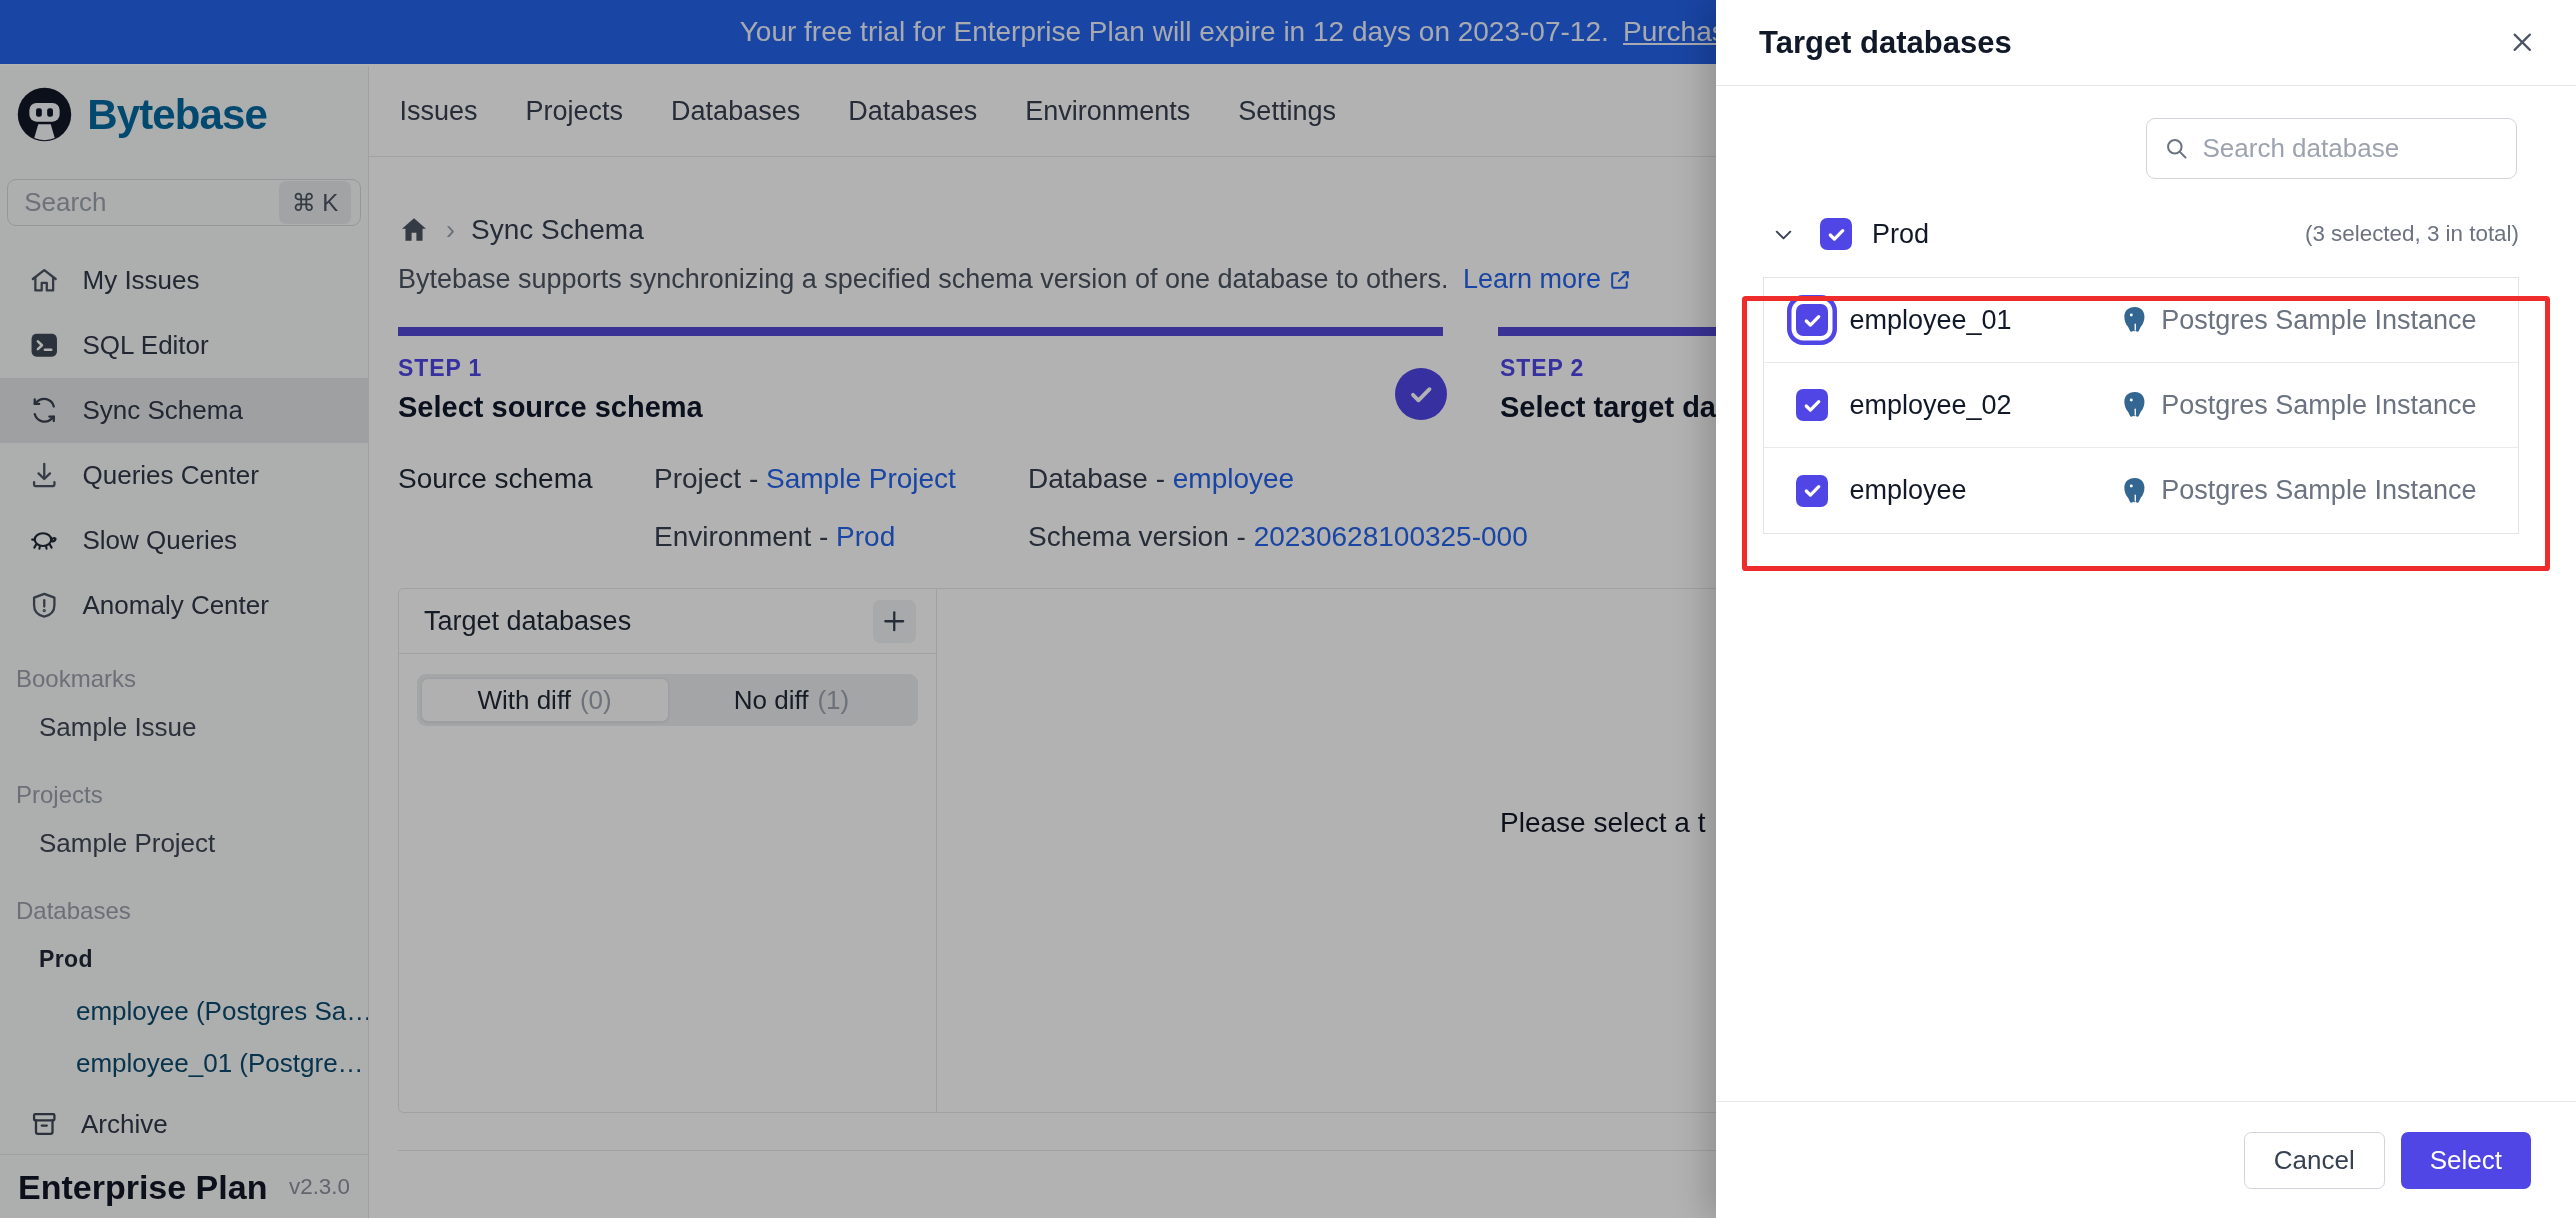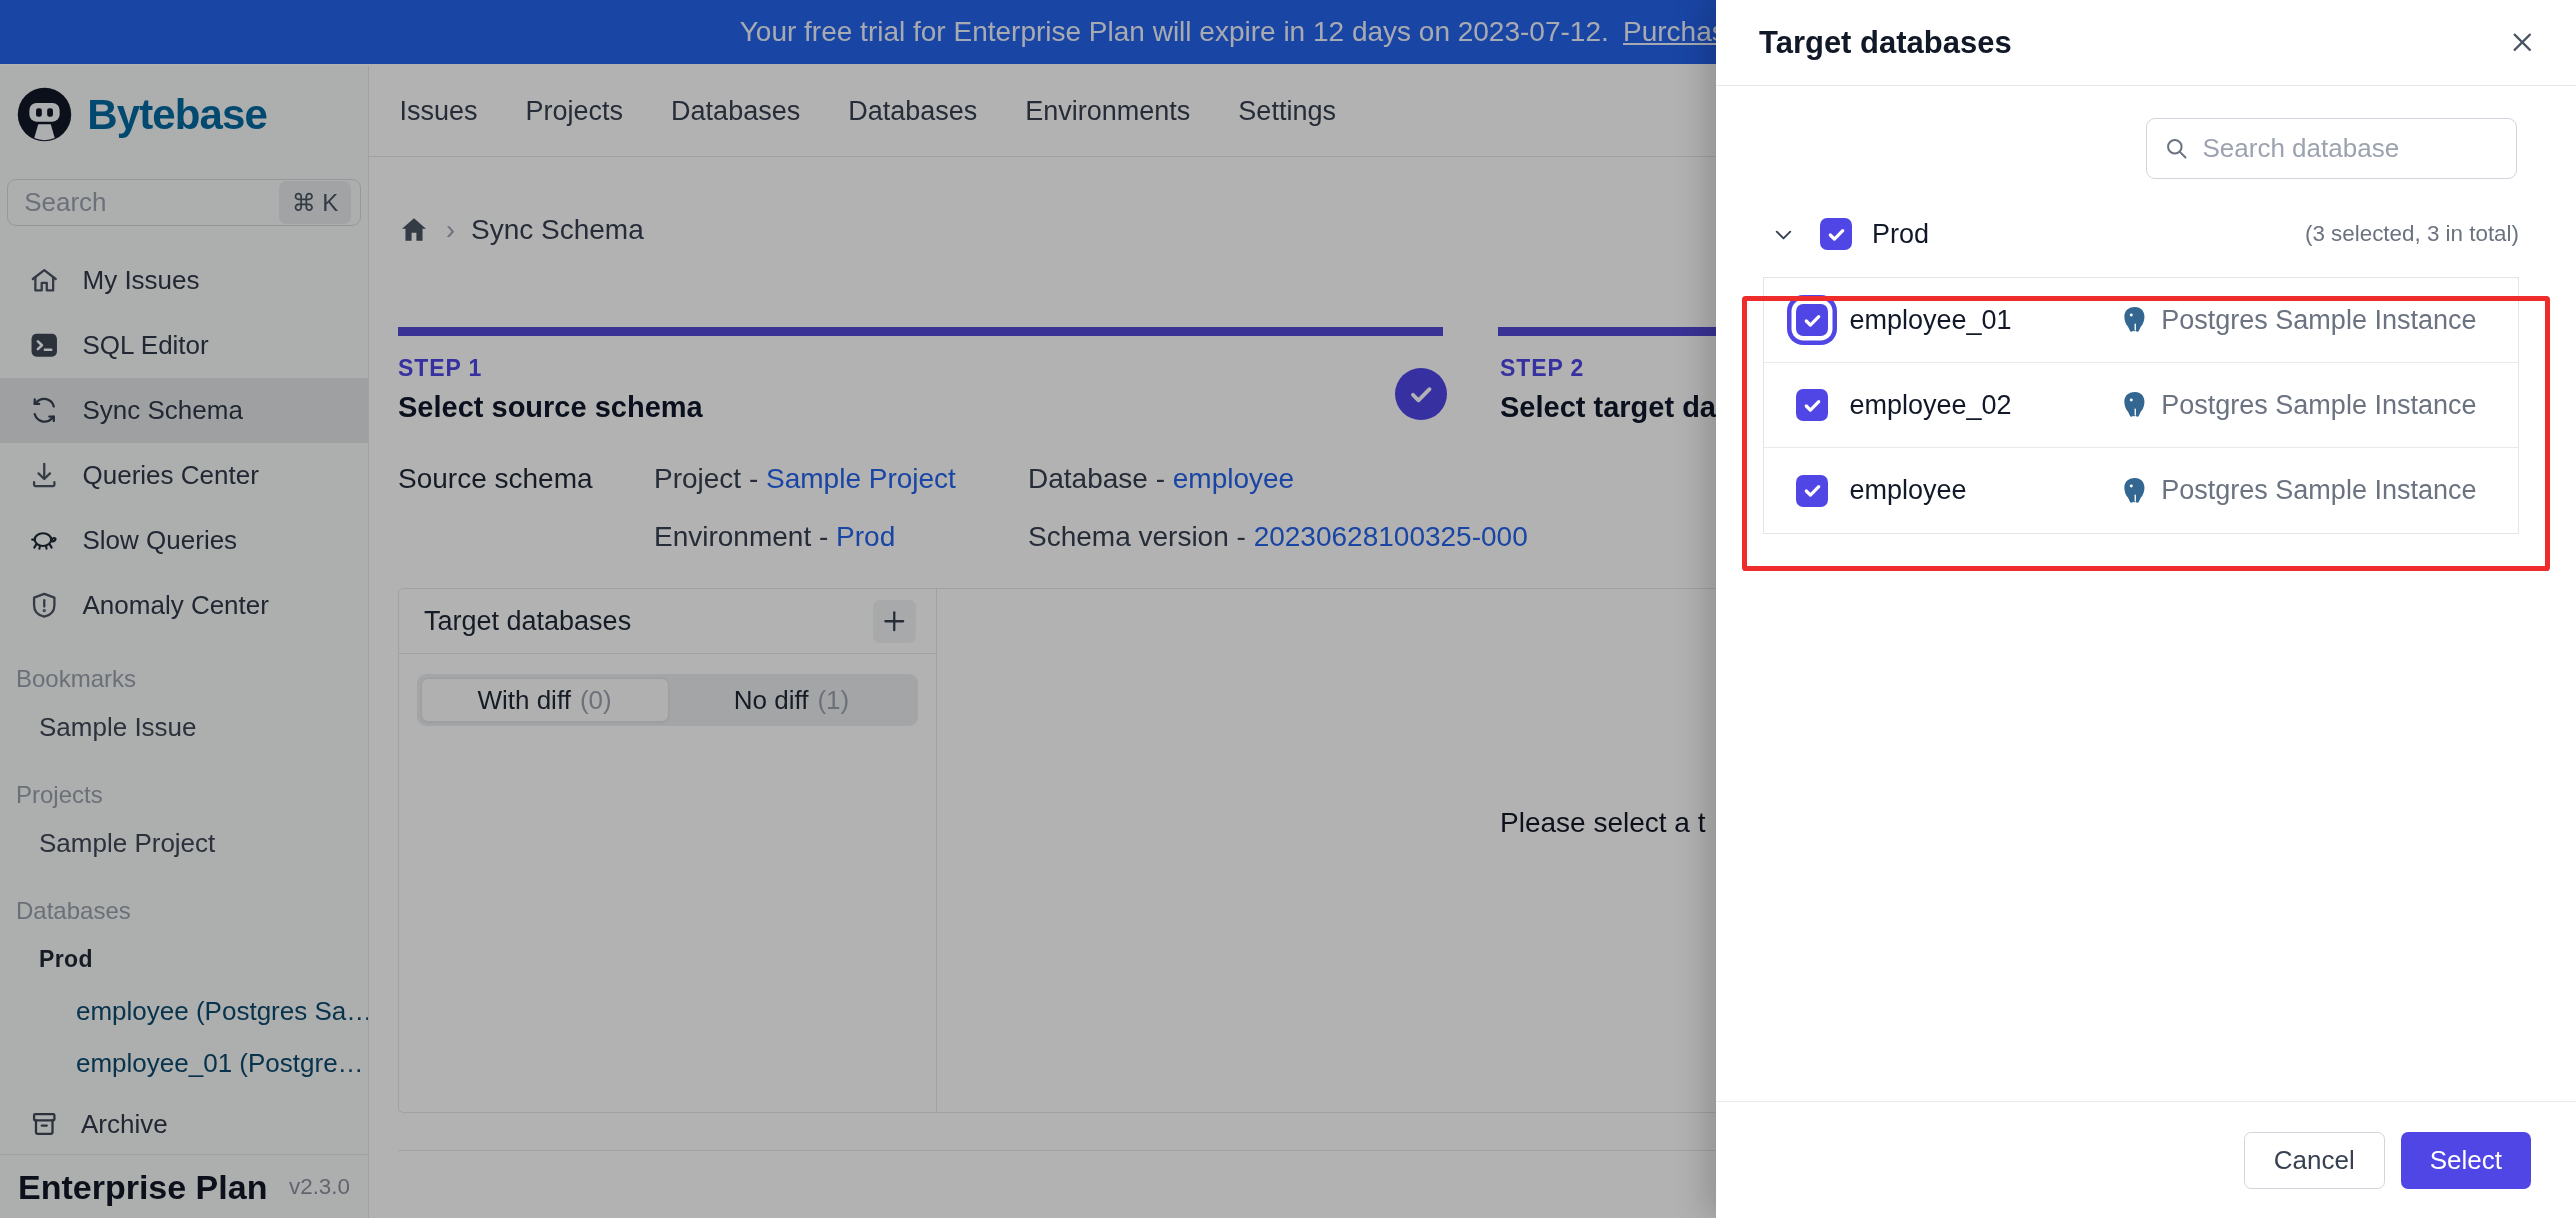--- a/index.html
+++ b/index.html
@@ -250,20 +250,33 @@
   <div class="crumb">
     <span>
         <svg width="32" height="32" viewBox="0 0 24 24">
           <path d="M12 3.2 21 11h-2.6v9h-4.6v-6h-3.6v6H5.6v-9H3z" fill="#4b5563"></path>
         </svg>
       </span>
     <span style="color:#9ca3af;font-size:27px;">›</span>
     <span>Sync Schema</span>
   </div>
 
+  <div class="desc">
+    <span>Bytebase supports synchronizing a specified schema version of one database to others.</span>
+    <span class="learn">
+      <span>Learn more</span>
+      <span>
+          <svg width="25" height="25" viewBox="0 0 24 24" fill="none" stroke="#2563eb" stroke-width="1.9" stroke-linecap="round" stroke-linejoin="round">
+            <path d="M14 5h5v5"></path>
+            <path d="M19 5l-8.5 8.5"></path>
+            <path d="M9.5 6H5.8A1.8 1.8 0 0 0 4 7.8v10.4A1.8 1.8 0 0 0 5.8 20h10.4a1.8 1.8 0 0 0 1.8-1.8V14.5"></path>
+          </svg>
+        </span>
+    </span>
+  </div>
 
   <div class="bar b1"></div>
   <div class="bar b2"></div>
   <div class="stepcheck">
     <svg width="30.5" height="30.5" viewBox="0 0 24 24" fill="none" stroke="#fff" stroke-width="3" stroke-linecap="round" stroke-linejoin="round">
         <path d="M5.5 12.5l4.3 4.3L18.5 8"></path>
       </svg>
   </div>
 
   <div class="step s1">

